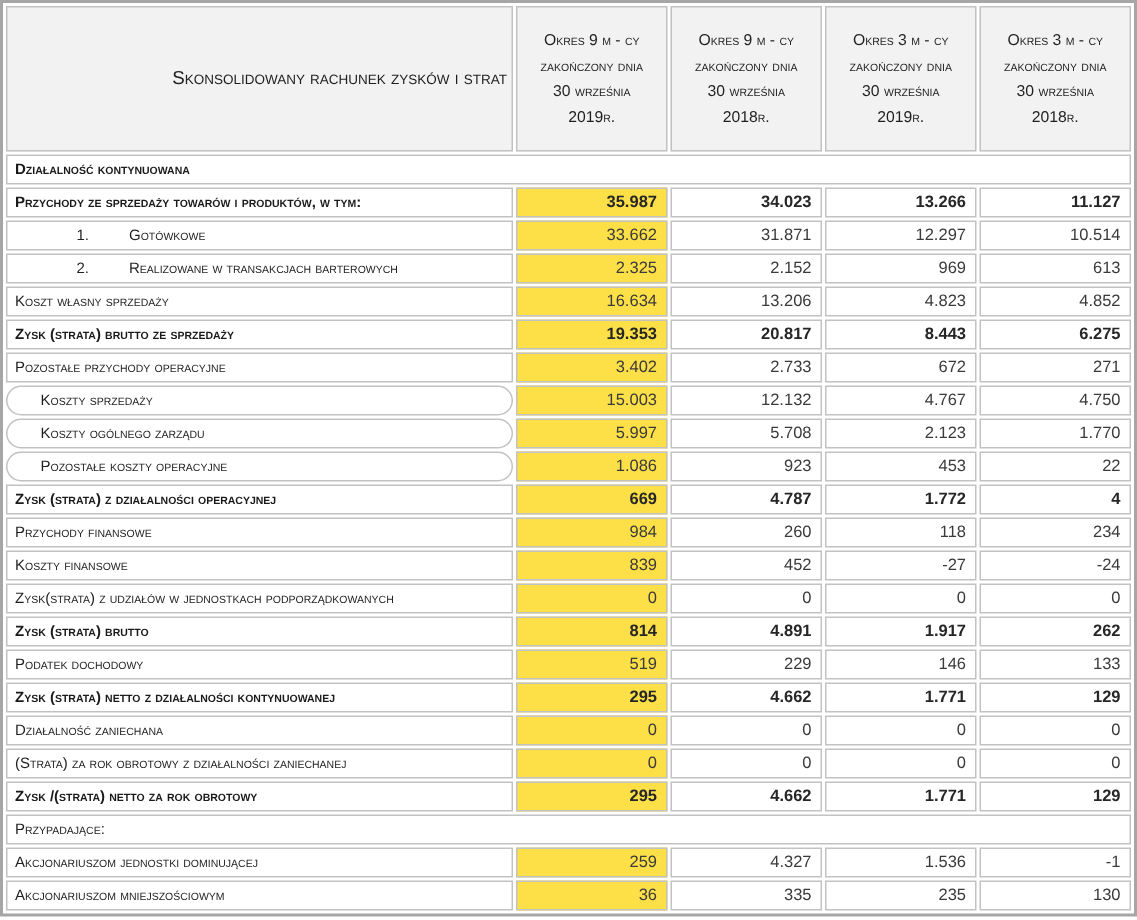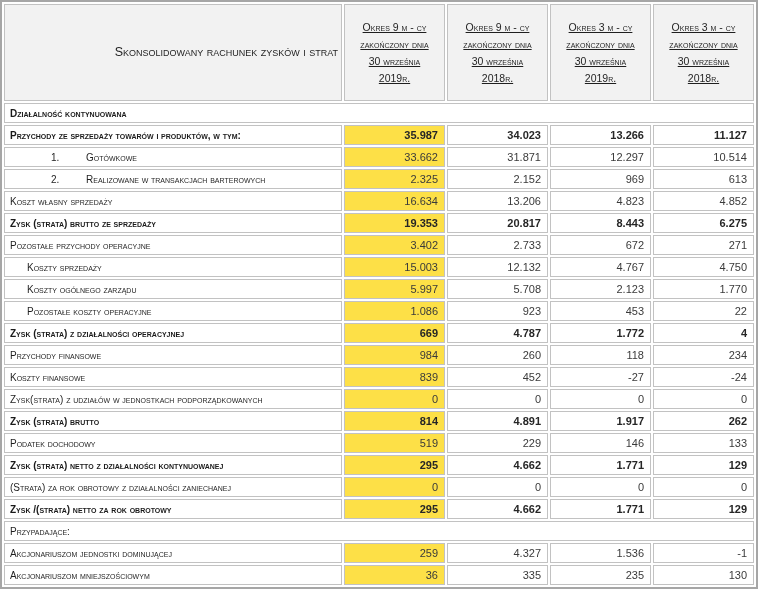--- a/index.html
+++ b/index.html
@@ -25,25 +25,25 @@
   th {
     background: #f2f2f2; font-weight: 400;
     vertical-align: middle; height: 97px;
   }
   th.title-cell {
     font-size: 12.5px; text-align: right; padding: 0 3px 0 2px;
     white-space: normal; line-height: 15px;
   }
   th.period {
     font-size: 10.5px; line-height: 17px; text-align: center;
-    white-space: pre-line; padding: 0 2px; text-decoration: underline;
+    white-space: pre-line; padding: 0 2px;
   }
   tbody td { height: 20px; vertical-align: middle; white-space: nowrap; }
   td.label { font-size: 10px; padding-left: 5px; padding-right: 3px; }
-  td.label.indent   { padding-left: 22px; }
+  td.label.indent   { padding-left: 22px; border-radius: 10px; }
   td.label.numbered { padding-left: 46px; }
   .num { display: inline-block; width: 35px; }
   td.val {
     font-size: 11px; font-variant: normal;
     text-align: right; padding-right: 6px; color: #3a3a3a;
   }
   td.shade { background: #fde047; }
   tr.bold td { font-weight: 700; color: #1a1a1a; }
   tr.bold td.val { color: #262626; }
 </style>
@@ -190,20 +190,27 @@
           <td class="val">133</td>
         </tr>
         <tr class="bold">
           <td class="label">Zysk (strata) netto z działalności kontynuowanej</td>
           <td class="val shade">295</td>
           <td class="val">4.662</td>
           <td class="val">1.771</td>
           <td class="val">129</td>
         </tr>
         <tr>
+          <td class="label">Działalność zaniechana</td>
+          <td class="val shade">0</td>
+          <td class="val">0</td>
+          <td class="val">0</td>
+          <td class="val">0</td>
+        </tr>
+        <tr>
           <td class="label">(Strata) za rok obrotowy z działalności zaniechanej</td>
           <td class="val shade">0</td>
           <td class="val">0</td>
           <td class="val">0</td>
           <td class="val">0</td>
         </tr>
         <tr class="bold">
           <td class="label">Zysk /(strata) netto za rok obrotowy</td>
           <td class="val shade">295</td>
           <td class="val">4.662</td>

